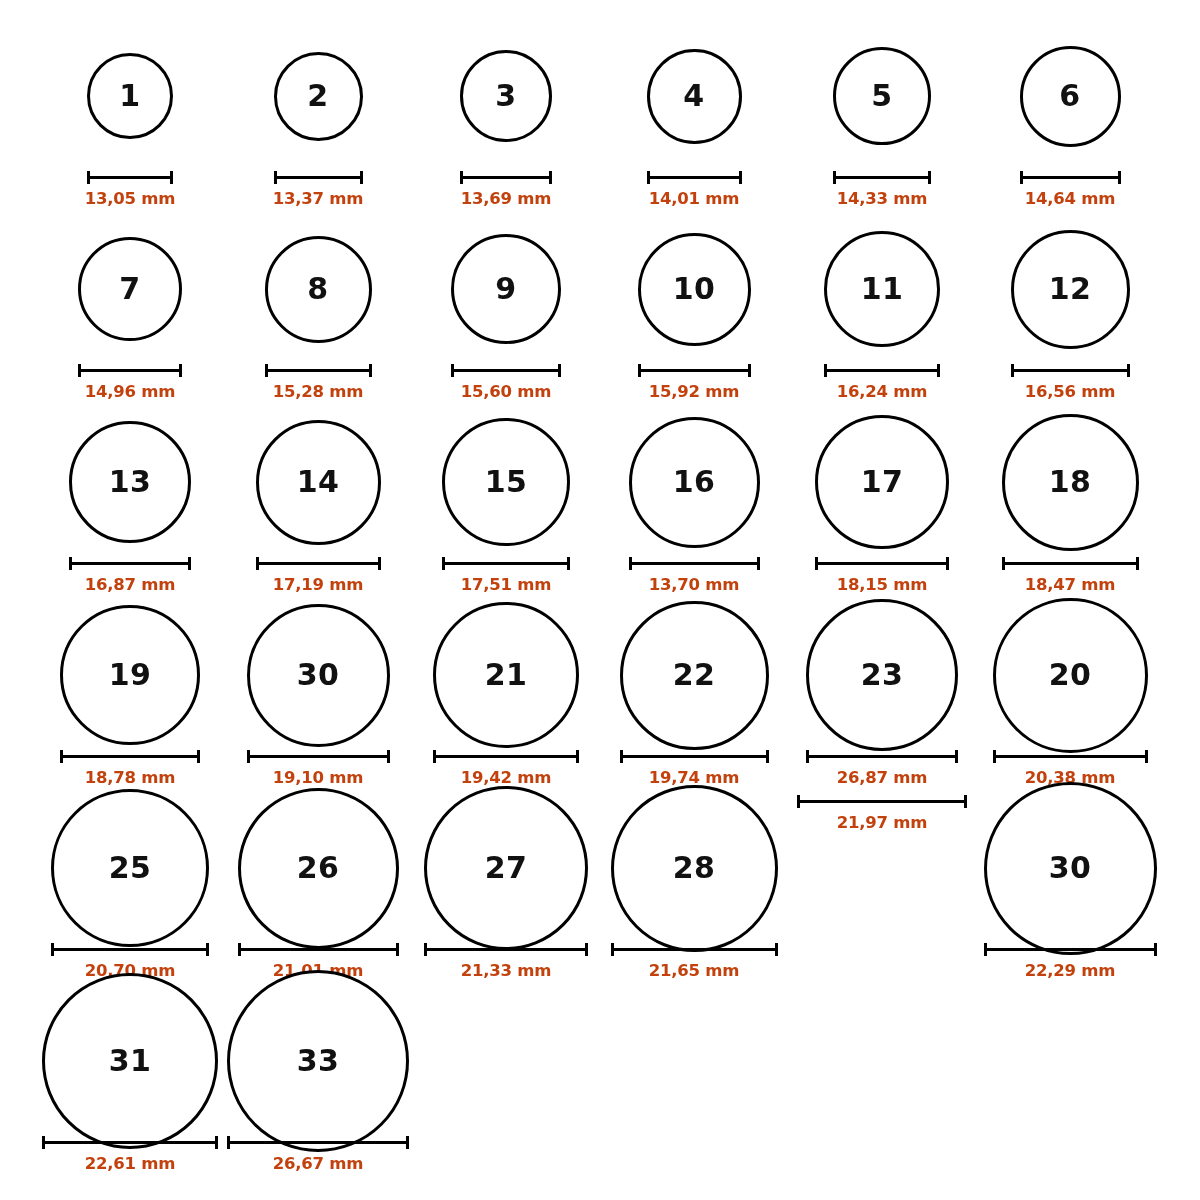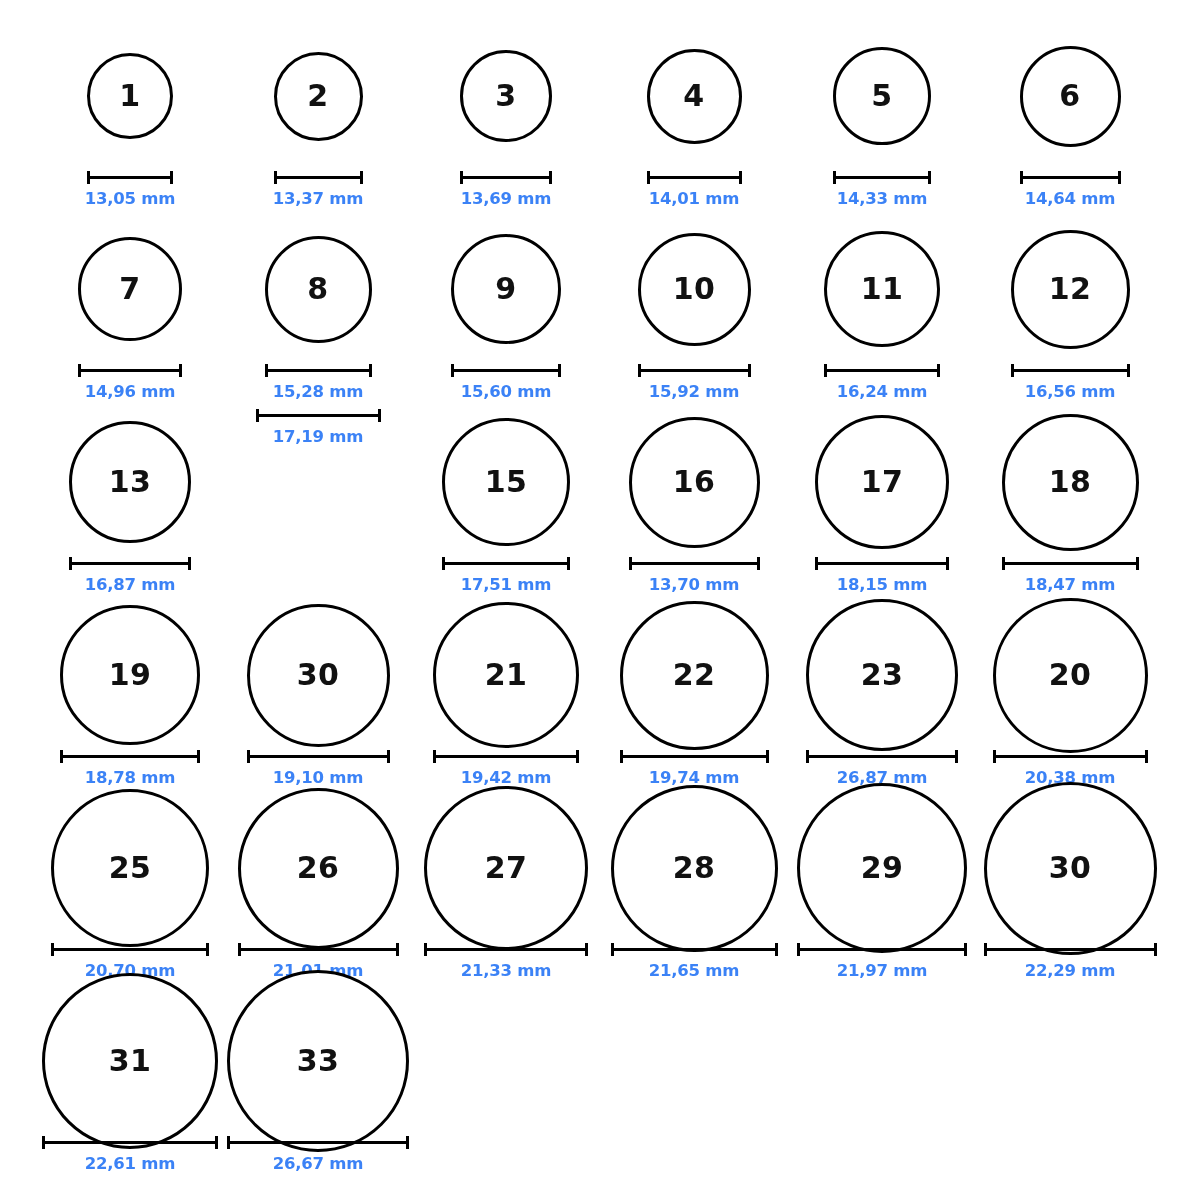--- a/index.html
+++ b/index.html
@@ -79,21 +79,21 @@
     height: 13px;
     background: #000000;
   }
   .caliper .bar::before { left: 0; }
   .caliper .bar::after { right: 0; }
   .measure {
     margin-top: 5px;
     font-size: 16.5px;
     font-weight: bold;
     letter-spacing: -0.2px;
-    color: #3b82f6;
+    color: #c2410c;
     white-space: nowrap;
   }
 </style>
 </head>
 <body>
 
 <div id="chart">
   <div class="grid">
       <div class="cell">
         <div class="ring-wrap">
@@ -232,20 +232,25 @@
           <div class="ring" style="width: 122px; height: 122px;">
             <span class="ring-label">13</span>
           </div>
         </div>
         <div class="caliper">
           <div class="bar" style="width: 122px;"></div>
         </div>
         <div class="measure">16,87 mm</div>
       </div>
       <div class="cell">
+        <div class="ring-wrap">
+          <div class="ring" style="width: 125px; height: 125px;">
+            <span class="ring-label">14</span>
+          </div>
+        </div>
         <div class="caliper">
           <div class="bar" style="width: 125px;"></div>
         </div>
         <div class="measure">17,19 mm</div>
       </div>
       <div class="cell">
         <div class="ring-wrap">
           <div class="ring" style="width: 128px; height: 128px;">
             <span class="ring-label">15</span>
           </div>
@@ -392,25 +397,20 @@
           <div class="ring" style="width: 167px; height: 167px;">
             <span class="ring-label">28</span>
           </div>
         </div>
         <div class="caliper">
           <div class="bar" style="width: 167px;"></div>
         </div>
         <div class="measure">21,65 mm</div>
       </div>
       <div class="cell">
-        <div class="ring-wrap">
-          <div class="ring" style="width: 170px; height: 170px;">
-            <span class="ring-label">29</span>
-          </div>
-        </div>
         <div class="caliper">
           <div class="bar" style="width: 170px;"></div>
         </div>
         <div class="measure">21,97 mm</div>
       </div>
       <div class="cell">
         <div class="ring-wrap">
           <div class="ring" style="width: 173px; height: 173px;">
             <span class="ring-label">30</span>
           </div>

